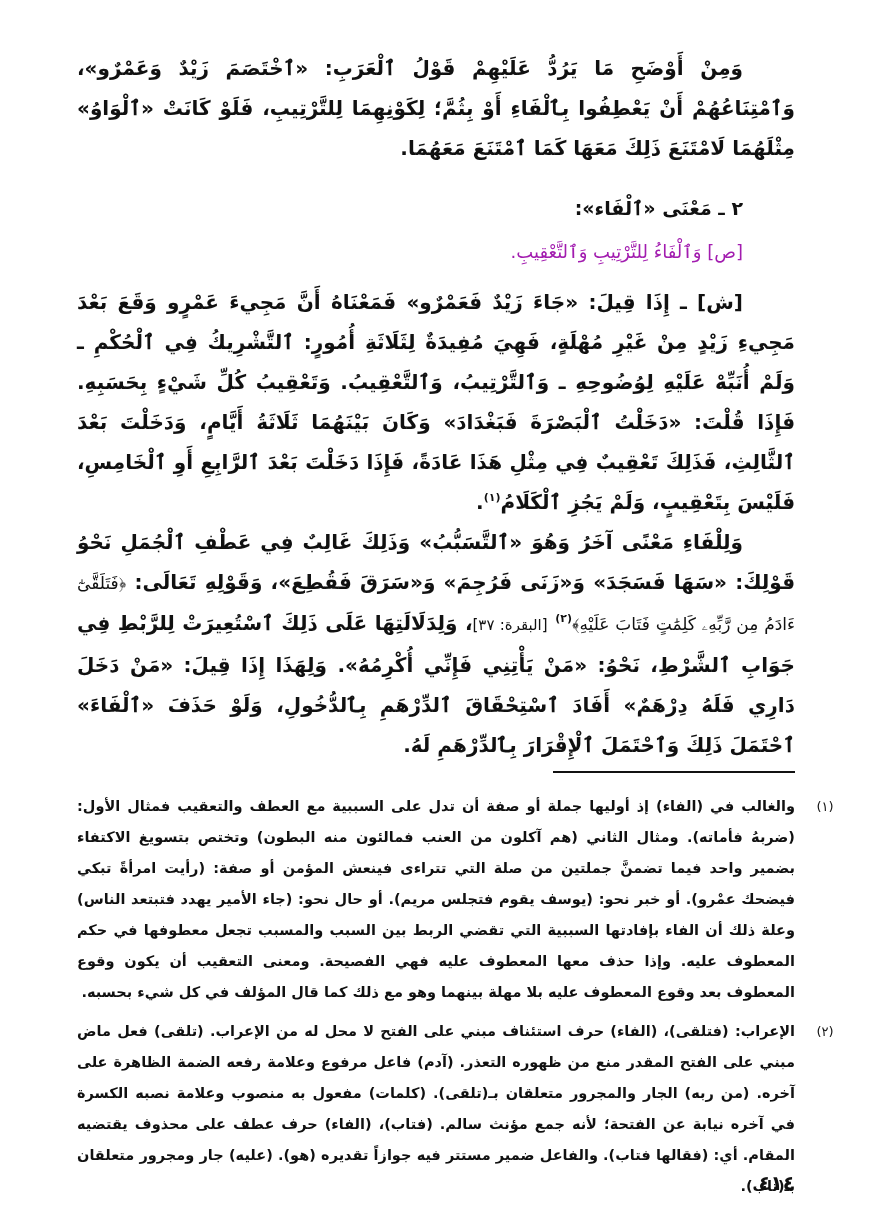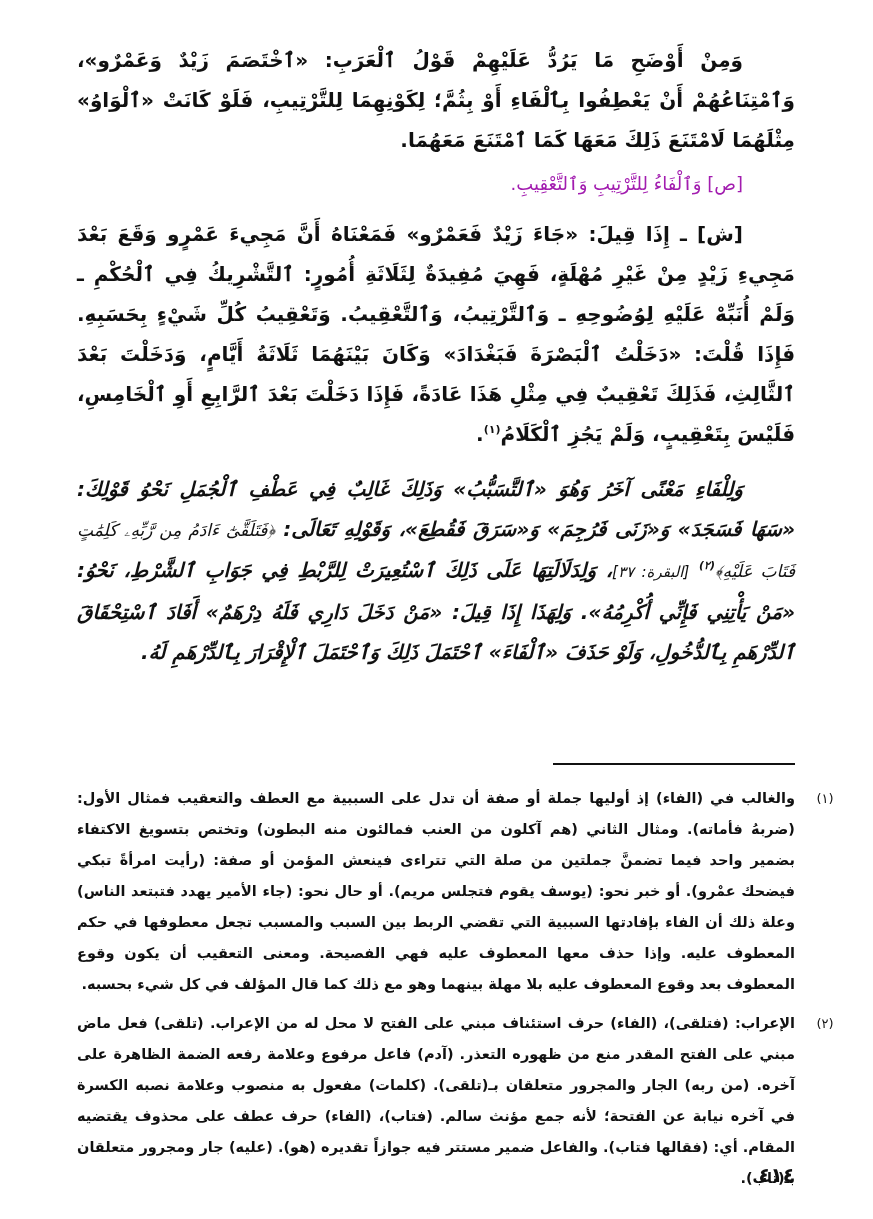--- a/index.html
+++ b/index.html
@@ -1,29 +1,29 @@
 <!DOCTYPE html>
 <html><head>
   <meta charset="utf-8">
   <style>
     html, body { margin: 0; padding: 0; background: #ffffff; }
     body {
       width: 873px; height: 1219px; position: relative; overflow: hidden;
       color: #111; font-family: "DejaVu Sans", sans-serif;
     }
     .page {
-      position: absolute; left: 77px; top: 0; width: 718px; height: 932px;
+      position: absolute; left: 77px; top: 8px; width: 718px; height: 932px;
       direction: rtl;
     }
     .main-text {
       position: absolute; top: 40px; left: 0; width: 718px;
       font-size: 20px; font-weight: bold; line-height: 40px; text-align: justify;
     }
     .para { margin: 0; text-indent: 52px; }
-    .para + .para { margin-top: 15px; font-style: italic; }
+    .para + .para { margin-top: 0; }
     .heading { margin: 20px 0 0 0; text-indent: 52px; font-weight: bold; font-size: 19px; }
     .matn { margin: 4px 0 10px 0; text-indent: 52px; font-weight: normal; font-size: 18px; color: #a21caf; }
     .sup { font-size: 11px; vertical-align: super; line-height: 0; }
     .verse { font-weight: normal; font-size: 17px; }
     .citation { font-weight: normal; font-size: 15px; }
     .sep {
       position: absolute; top: 763px; right: 0; width: 242px; height: 2px; background: #111;
     }
     .footnotes {
       position: absolute; top: 783px; left: 0; width: 718px;
@@ -38,20 +38,21 @@
       position: absolute; top: 1163px; left: 0; width: 718px; text-align: right;
       font-size: 20px; font-weight: bold;
     }
   </style>
 </head>
 <body>
 
 <div class="page">
   <div class="main-text">
     <p class="para">وَمِنْ أَوْضَحِ مَا يَرُدُّ عَلَيْهِمْ قَوْلُ ٱلْعَرَبِ: «ٱخْتَصَمَ زَيْدٌ وَعَمْرٌو»، وَٱمْتِنَاعُهُمْ أَنْ يَعْطِفُوا بِٱلْفَاءِ أَوْ بِثُمَّ؛ لِكَوْنِهِمَا لِلتَّرْتِيبِ، فَلَوْ كَانَتْ «ٱلْوَاوُ» مِثْلَهُمَا لَامْتَنَعَ ذَلِكَ مَعَهَا كَمَا ٱمْتَنَعَ مَعَهُمَا.</p>
+    <p class="heading">٢ ـ مَعْنَى «ٱلْفَاء»:</p>
     <p class="matn">[ص] وَٱلْفَاءُ لِلتَّرْتِيبِ وَٱلتَّعْقِيبِ.</p>
     <p class="para"><span>[ش] ـ إِذَا قِيلَ: «جَاءَ زَيْدٌ فَعَمْرٌو» فَمَعْنَاهُ أَنَّ مَجِيءَ عَمْرٍو وَقَعَ بَعْدَ مَجِيءِ زَيْدٍ مِنْ غَيْرِ مُهْلَةٍ، فَهِيَ مُفِيدَةٌ لِثَلَاثَةِ أُمُورٍ: ٱلتَّشْرِيكُ فِي ٱلْحُكْمِ ـ وَلَمْ أُنَبِّهْ عَلَيْهِ لِوُضُوحِهِ ـ وَٱلتَّرْتِيبُ، وَٱلتَّعْقِيبُ. وَتَعْقِيبُ كُلِّ شَيْءٍ بِحَسَبِهِ. فَإِذَا قُلْتَ: «دَخَلْتُ ٱلْبَصْرَةَ فَبَغْدَادَ» وَكَانَ بَيْنَهُمَا ثَلَاثَةُ أَيَّامٍ، وَدَخَلْتَ بَعْدَ ٱلثَّالِثِ، فَذَلِكَ تَعْقِيبٌ فِي مِثْلِ هَذَا عَادَةً، فَإِذَا دَخَلْتَ بَعْدَ ٱلرَّابِعِ أَوِ ٱلْخَامِسِ، فَلَيْسَ بِتَعْقِيبٍ، وَلَمْ يَجُزِ ٱلْكَلَامُ</span><span class="sup">(١)</span><span>.</span></p>
     <p class="para"><span>وَلِلْفَاءِ مَعْنًى آخَرُ وَهُوَ «ٱلتَّسَبُّبُ» وَذَلِكَ غَالِبٌ فِي عَطْفِ ٱلْجُمَلِ نَحْوُ قَوْلِكَ: «سَهَا فَسَجَدَ» وَ«زَنَى فَرُجِمَ» وَ«سَرَقَ فَقُطِعَ»، وَقَوْلِهِ تَعَالَى: </span><span class="verse">﴿فَتَلَقَّىٰٓ ءَادَمُ مِن رَّبِّهِۦ كَلِمَٰتٍ فَتَابَ عَلَيْهِ﴾</span><span class="sup">(٢)</span> <span class="citation">[البقرة: ٣٧]</span><span>، وَلِدَلَالَتِهَا عَلَى ذَلِكَ ٱسْتُعِيرَتْ لِلرَّبْطِ فِي جَوَابِ ٱلشَّرْطِ، نَحْوُ: «مَنْ يَأْتِنِي فَإِنِّي أُكْرِمُهُ». وَلِهَذَا إِذَا قِيلَ: «مَنْ دَخَلَ دَارِي فَلَهُ دِرْهَمٌ» أَفَادَ ٱسْتِحْقَاقَ ٱلدِّرْهَمِ بِٱلدُّخُولِ، وَلَوْ حَذَفَ «ٱلْفَاءَ» ٱحْتَمَلَ ذَلِكَ وَٱحْتَمَلَ ٱلْإِقْرَارَ بِٱلدِّرْهَمِ لَهُ.</span></p>
   </div>
 
   <div class="sep"></div>
 
   <div class="footnotes">
     <div class="fn">
       <span class="fn-num">(١)</span>

